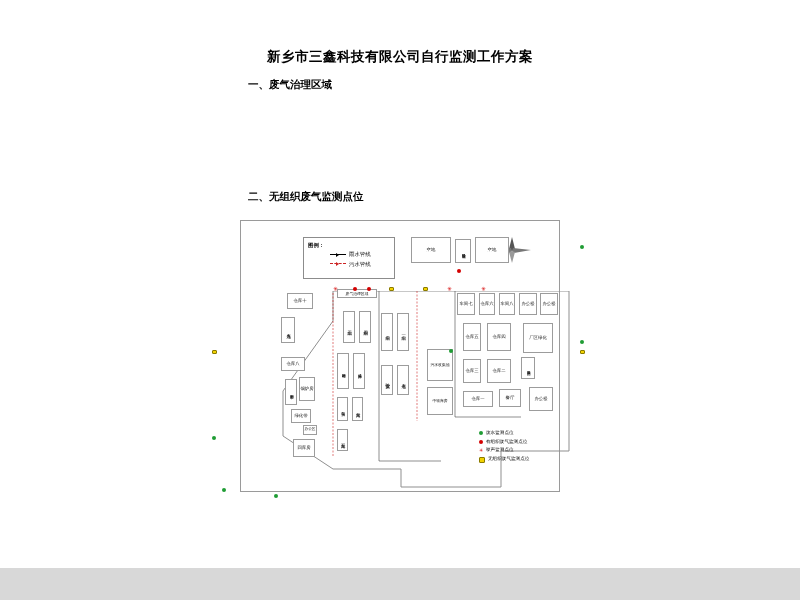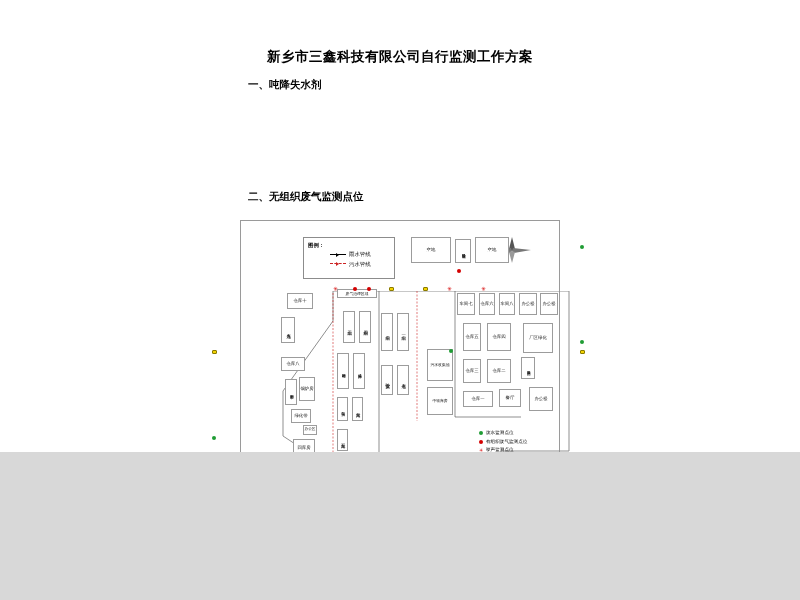--- a/index.html
+++ b/index.html
@@ -10,21 +10,21 @@
   body {
     width: 800px;
     height: 600px;
     display: flex;
     align-items: flex-start;
     justify-content: center;
     font-family: "Liberation Serif", serif;
   }
   .page {
     width: 800px;
-    height: 452px;
+    height: 568px;
     background: #ffffff;
     position: relative;
     overflow: hidden;
   }
   .doc-title {
     text-align: center;
     font-weight: bold;
     font-size: 13.5px;
     letter-spacing: 0.5px;
     margin: 0;
@@ -163,21 +163,21 @@
   }
   .outer-dot { position: absolute; }
 </style>
 </head>
 <body>
 
 <div class="page">
 
   <h1 class="doc-title">新乡市三鑫科技有限公司自行监测工作方案</h1>
 
-  <div class="section-heading sec1">一、吨降失水剂</div>
+  <div class="section-heading sec1">一、废气治理区域</div>
 
 
   <div class="section-heading sec2">二、无组织废气监测点位</div>
 
   <div class="map-wrap">
 
     <div class="dot green outer-dot" style="left:372px; top:33px;"></div>
     <div class="dot green outer-dot" style="left:372px; top:128px;"></div>
     <div class="dot yellow outer-dot" style="left:372px; top:138px;"></div>
     <div class="dot yellow outer-dot" style="left:4px; top:138px;"></div>

